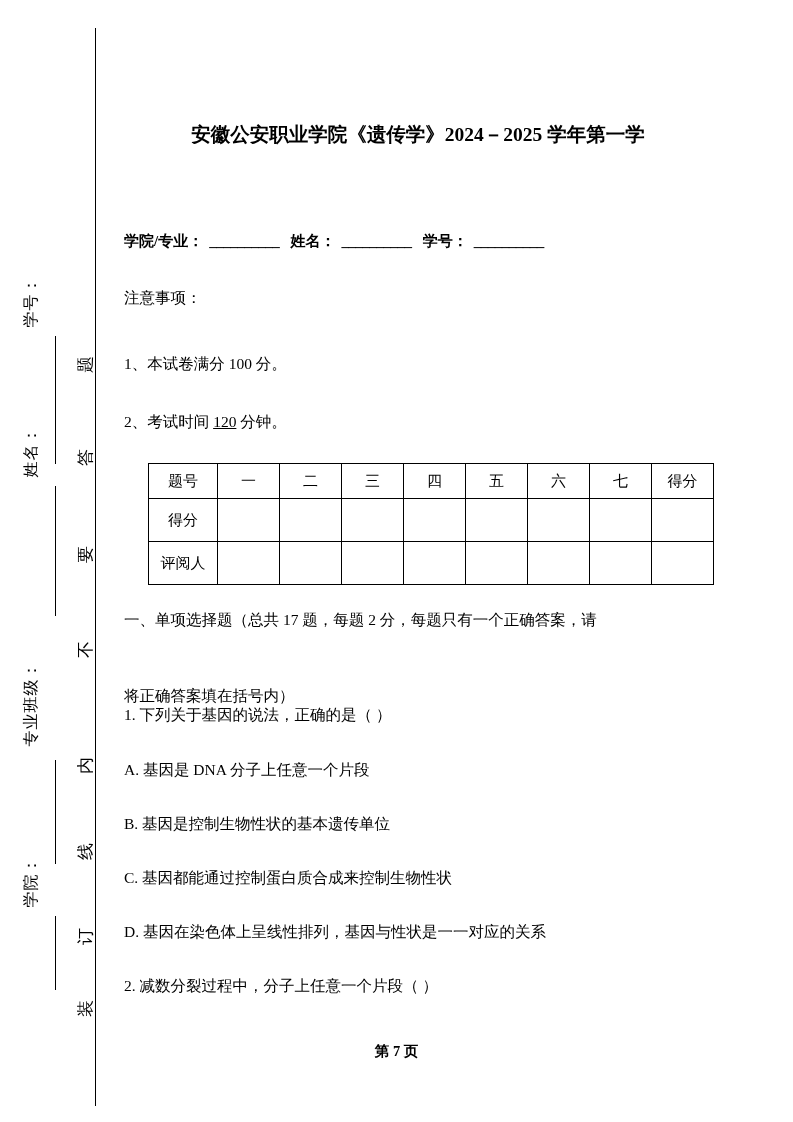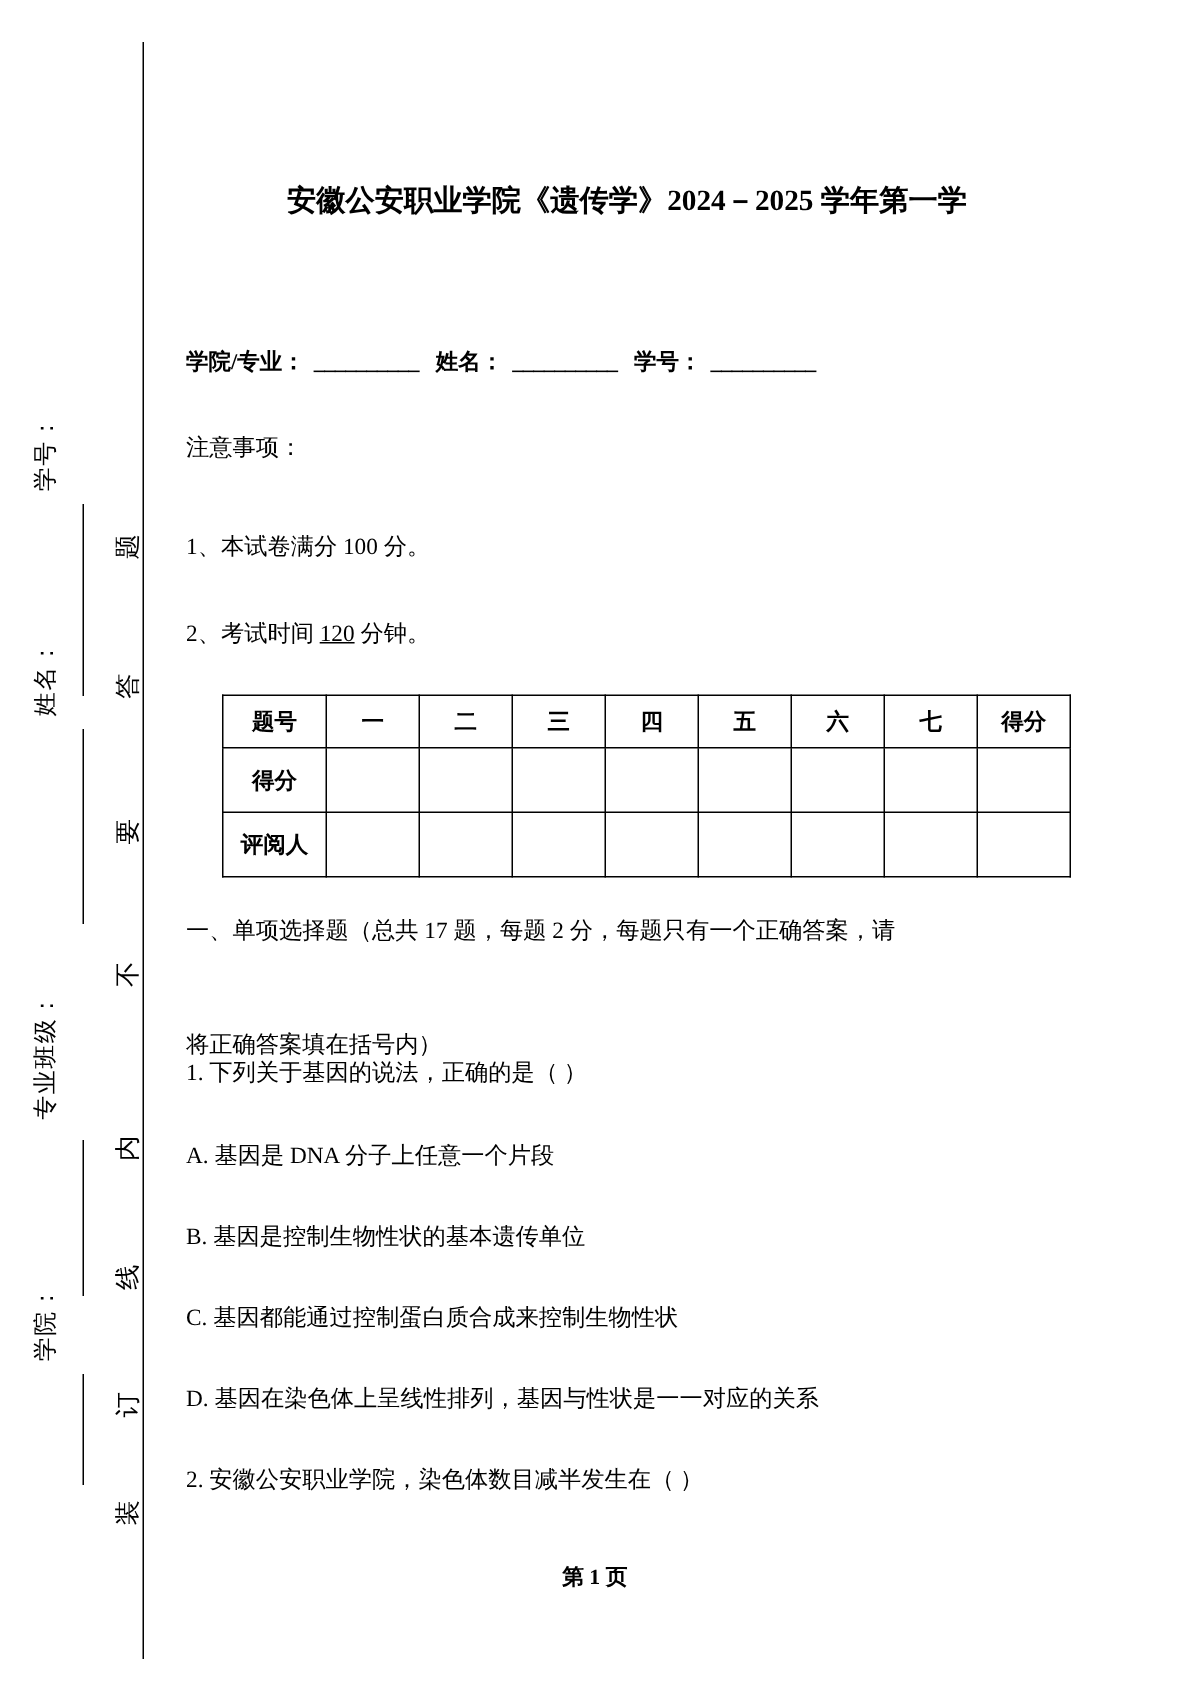--- a/index.html
+++ b/index.html
@@ -121,21 +121,21 @@
     top: 463px;
     border-collapse: collapse;
     table-layout: fixed;
     width: 562px;
   }
   #score-table td {
     border: 1.3px solid #000;
     text-align: center;
     vertical-align: middle;
     font-size: 15px;
-    font-weight: bold;
+    font-weight: normal;
     font-family: "Liberation Serif", "DejaVu Serif", serif;
     padding: 0;
   }
   #score-table td.hdr-col { width: 68px; }
   #score-table td.num-col { width: 61px; }
   #score-table tr.r-head td { height: 34px; }
   #score-table tr.r-body td { height: 42px; }
   .q-line {
     position: absolute;
     left: 0;
@@ -245,17 +245,17 @@
   <div class="q-line" style="top:705px;"><span>1.</span>&nbsp;<span>下列关于基因的说法，正确的是（  ）</span></div>
 
   <div class="q-line" style="top:760px;"><span>A.</span>&nbsp;<span>基因是 DNA 分子上任意一个片段</span></div>
 
   <div class="q-line" style="top:814px;"><span>B.</span>&nbsp;<span>基因是控制生物性状的基本遗传单位</span></div>
 
   <div class="q-line" style="top:868px;"><span>C.</span>&nbsp;<span>基因都能通过控制蛋白质合成来控制生物性状</span></div>
 
   <div class="q-line" style="top:922px;"><span>D.</span>&nbsp;<span>基因在染色体上呈线性排列，基因与性状是一一对应的关系</span></div>
 
-  <div class="q-line" style="top:976px;"><span>2.</span>&nbsp;<span>安徽公安职业学院，染色体数目减半发生在（  ）</span></div>
+  <div class="q-line" style="top:976px;"><span>2.</span>&nbsp;<span>减数分裂过程中，分子上任意一个片段（  ）</span></div>
 
 </div>
 
-<div id="page-footer">第 1 页</div>
+<div id="page-footer">第 7 页</div>
 
 </body></html>

